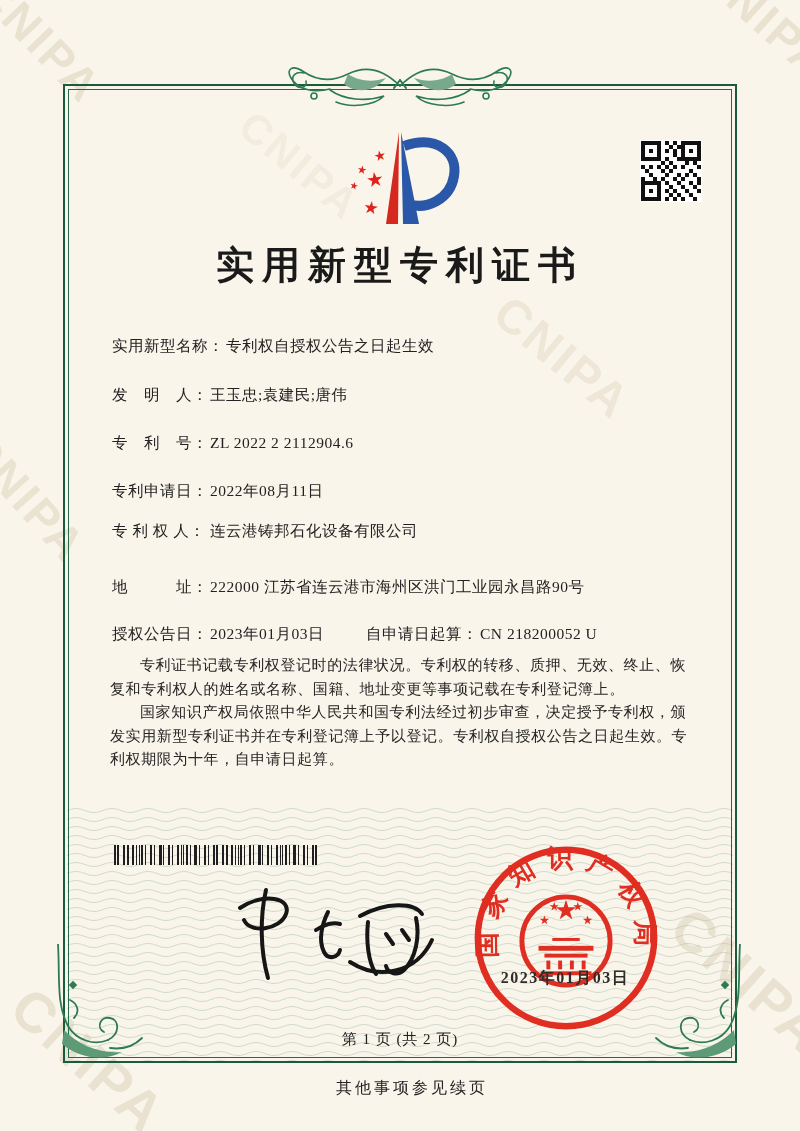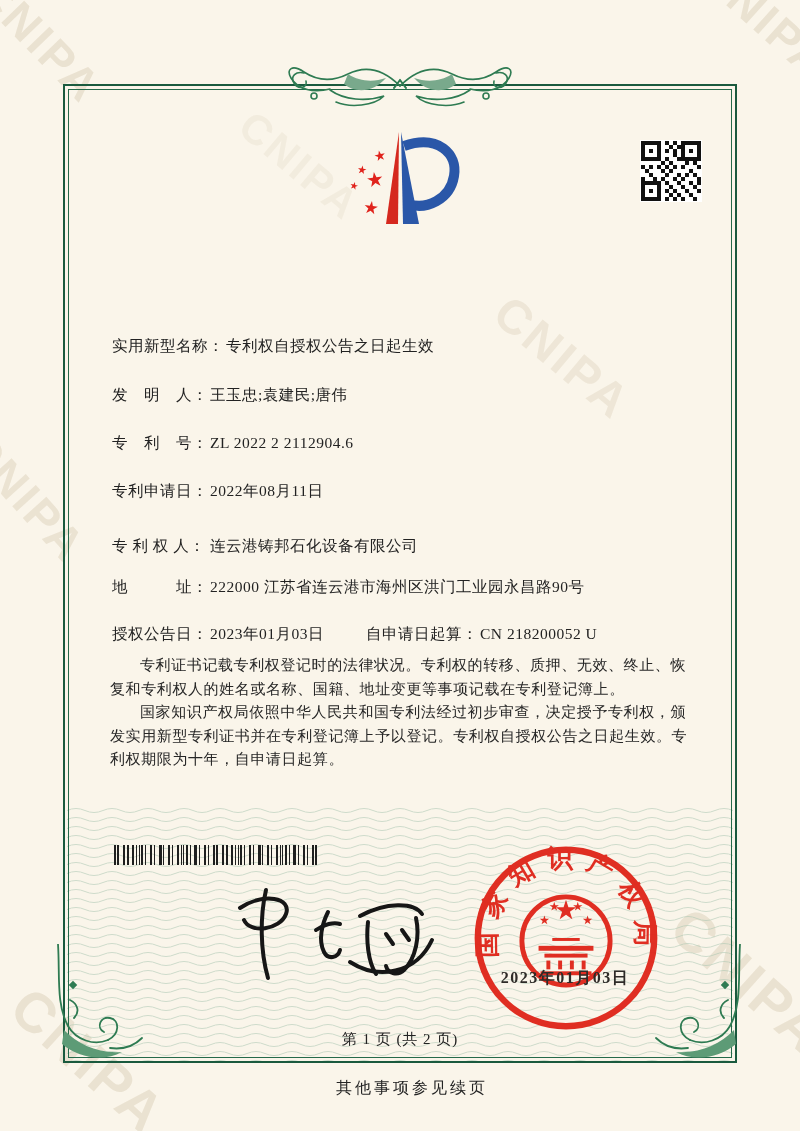--- a/index.html
+++ b/index.html
@@ -136,35 +136,36 @@
       <path fill-rule="evenodd" d="M0,0h20v20h-20z M4,4h12v12h-12z"></path>
         <rect x="8" y="8" width="4" height="4"></rect>
       <path fill-rule="evenodd" d="M40,0h20v20h-20z M44,4h12v12h-12z"></path>
         <rect x="48" y="8" width="4" height="4"></rect>
       <path fill-rule="evenodd" d="M0,40h20v20h-20z M4,44h12v12h-12z"></path>
         <rect x="8" y="48" width="4" height="4"></rect>
       <path d="M24,0h4v4h-4z M32,0h4v4h-4z M28,4h4v4h-4z M36,4h4v4h-4z M24,8h4v4h-4z M32,8h4v4h-4z M32,12h4v4h-4z M24,16h4v4h-4z M36,16h4v4h-4z M20,20h4v4h-4z M28,20h4v4h-4z M44,20h4v4h-4z M52,20h4v4h-4z M0,24h4v4h-4z M8,24h4v4h-4z M16,24h4v4h-4z M24,24h4v4h-4z M32,24h4v4h-4z M40,24h4v4h-4z M56,24h4v4h-4z M4,28h4v4h-4z M20,28h4v4h-4z M28,28h4v4h-4z M48,28h4v4h-4z M8,32h4v4h-4z M24,32h4v4h-4z M36,32h4v4h-4z M44,32h4v4h-4z M52,32h4v4h-4z M0,36h4v4h-4z M12,36h4v4h-4z M20,36h4v4h-4z M32,36h4v4h-4z M40,36h4v4h-4z M56,36h4v4h-4z M24,40h4v4h-4z M36,40h4v4h-4z M48,40h4v4h-4z M56,40h4v4h-4z M28,44h4v4h-4z M40,44h4v4h-4z M52,44h4v4h-4z M24,48h4v4h-4z M32,48h4v4h-4z M44,48h4v4h-4z M56,48h4v4h-4z M28,52h4v4h-4z M36,52h4v4h-4z M48,52h4v4h-4z M24,56h4v4h-4z M32,56h4v4h-4z M40,56h4v4h-4z M52,56h4v4h-4z"></path>
     </g>
   </svg>
 
+  <div class="title">实用新型专利证书</div>
 
   <div class="fields">
     <div class="frow" style="top:0">
       <span class="lab">实用新型名称：</span><span class="val">专利权自授权公告之日起生效</span>
     </div>
     <div class="frow" style="top:49px">
       <span class="lab">发　明　人：</span><span class="val">王玉忠;袁建民;唐伟</span>
     </div>
     <div class="frow" style="top:97px">
       <span class="lab">专　利　号：</span><span class="val">ZL 2022 2 2112904.6</span>
     </div>
     <div class="frow" style="top:145px">
       <span class="lab">专利申请日：</span><span class="val">2022年08月11日</span>
     </div>
-    <div class="frow" style="top:200px">
+    <div class="frow" style="top:185px">
       <span class="lab">专 利 权 人：</span><span class="val">连云港铸邦石化设备有限公司</span>
     </div>
     <div class="frow" style="top:241px">
       <span class="lab">地　　　址：</span><span class="val">222000 江苏省连云港市海州区洪门工业园永昌路90号</span>
     </div>
     <div class="frow" style="top:288px">
       <span class="lab">授权公告日：</span><span class="val">2023年01月03日</span><span class="lab pair2">自申请日起算：</span><span class="val">CN 218200052 U</span>
     </div>
   </div>
 

